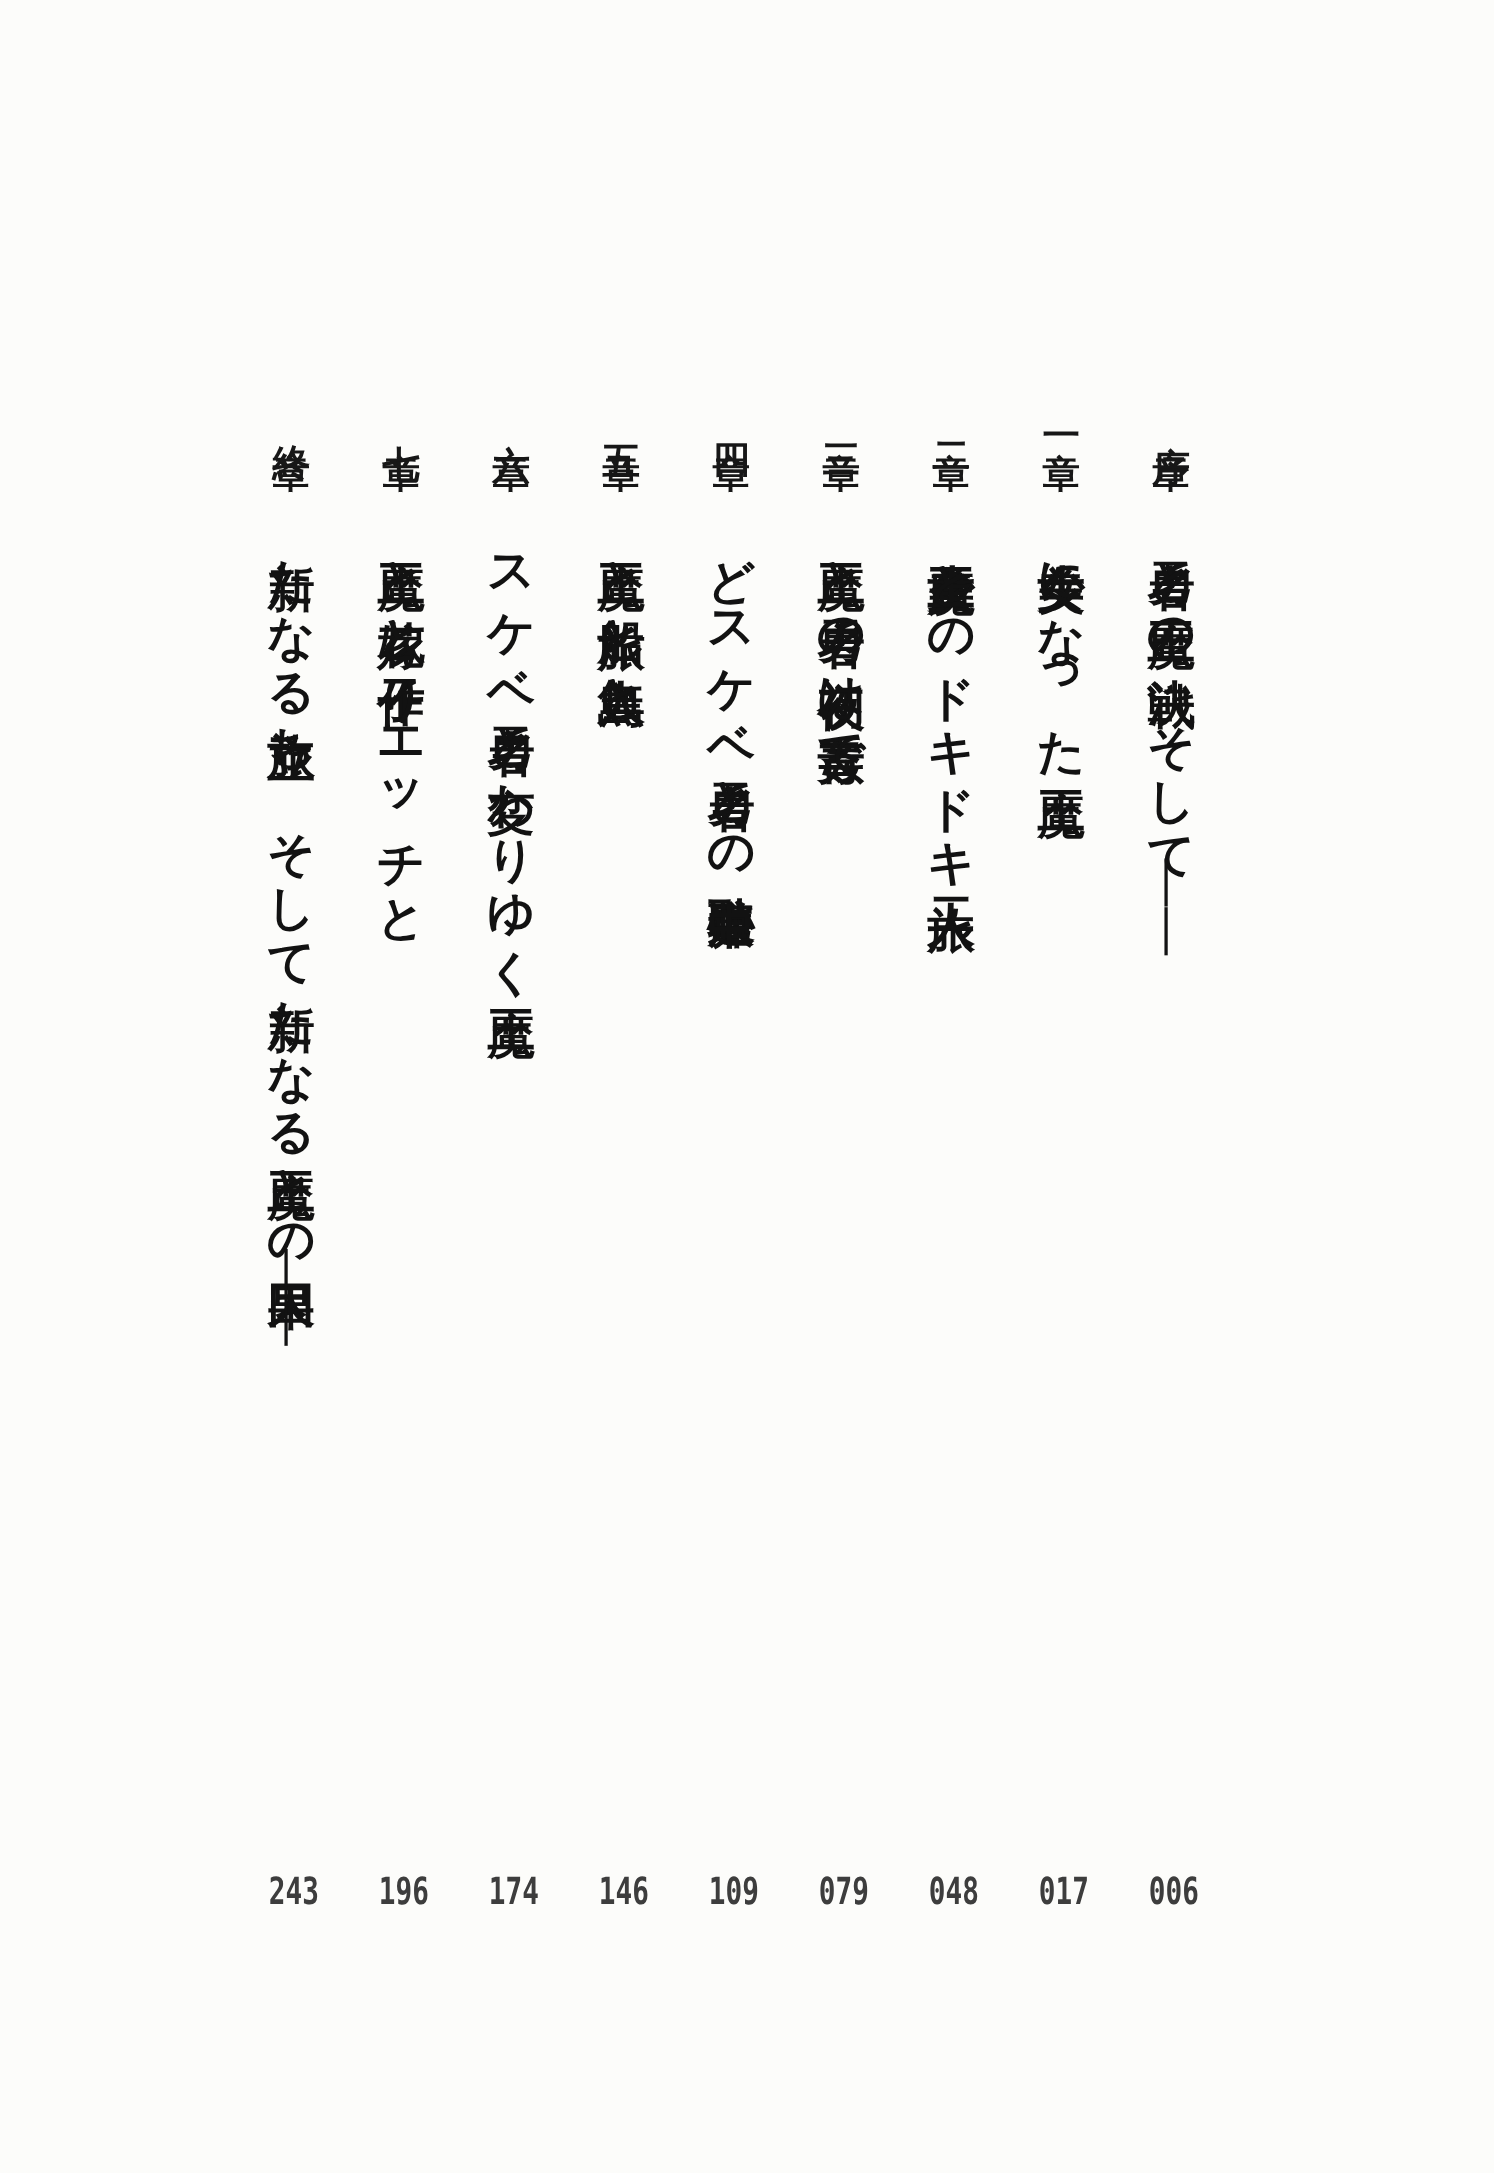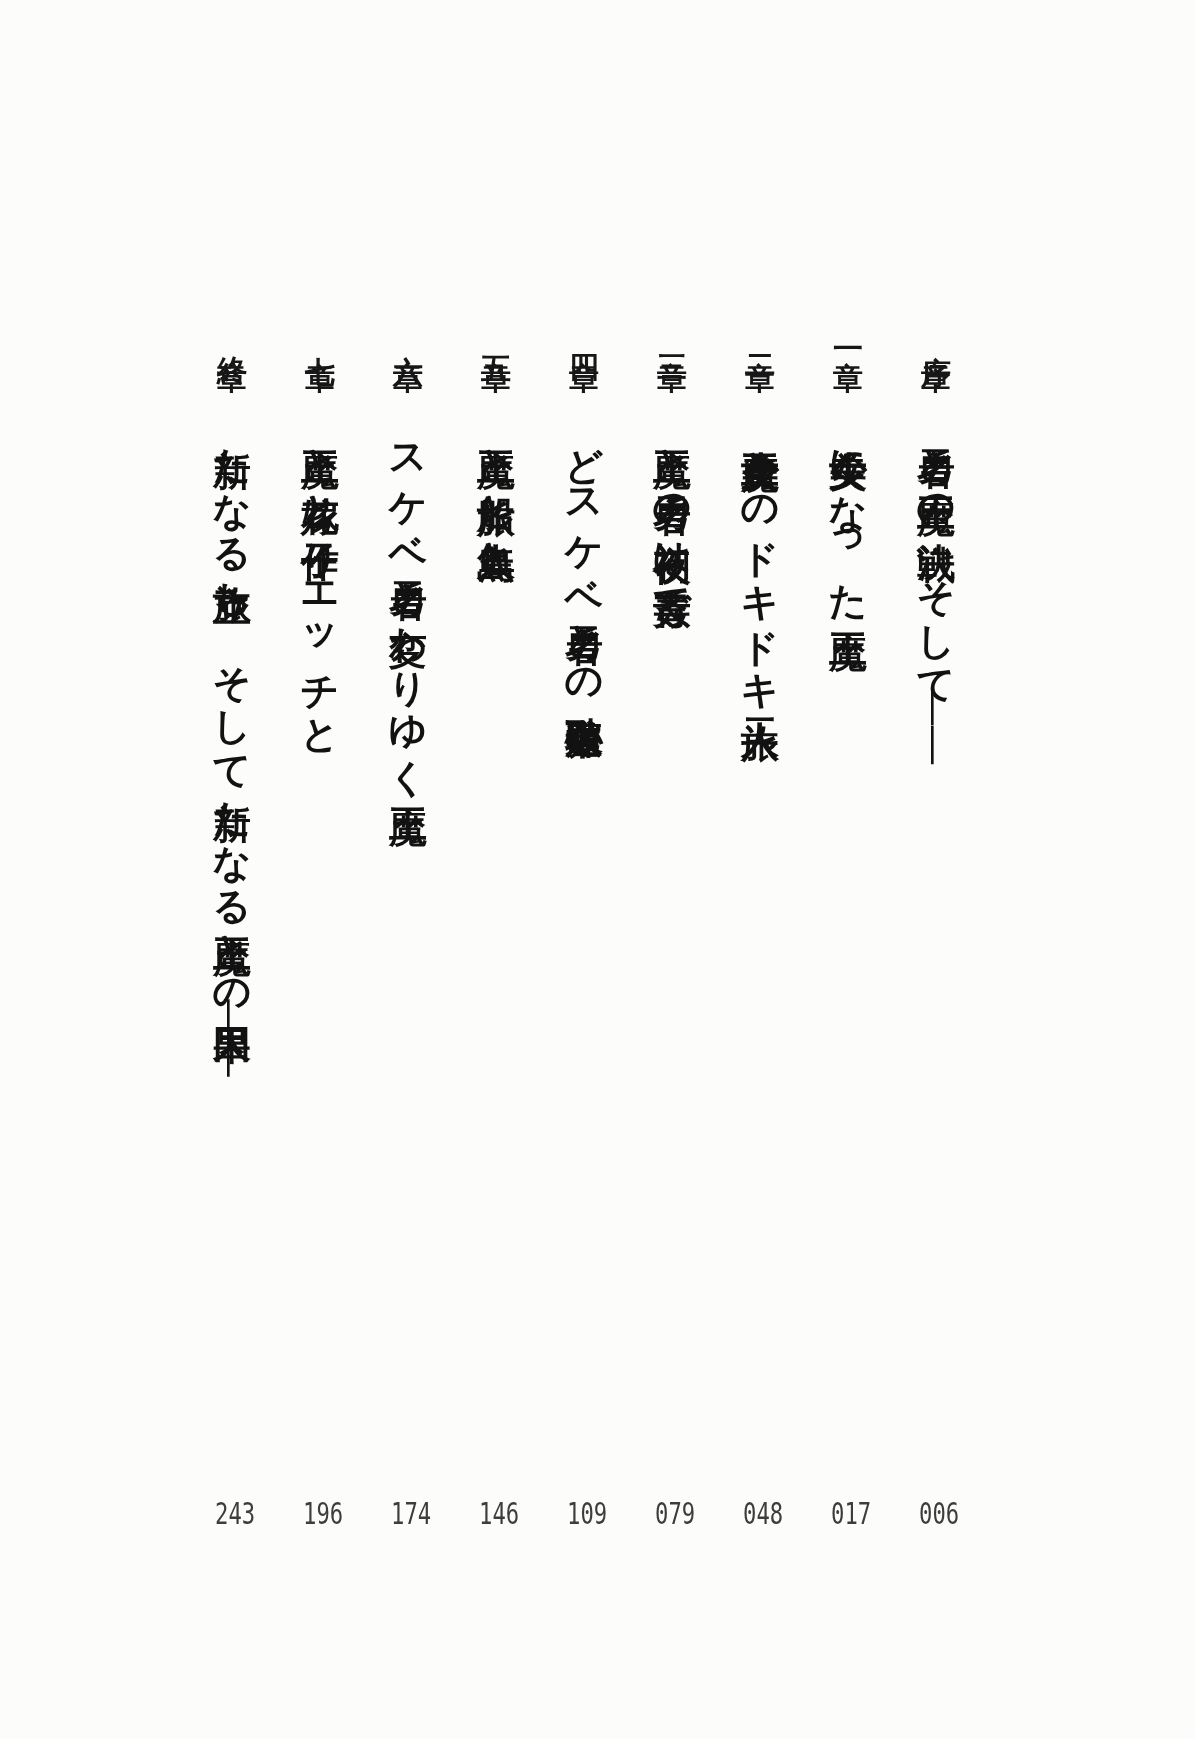--- a/index.html
+++ b/index.html
@@ -51,21 +51,21 @@
     right: 212px;
     width: 792px;
     display: flex;
     flex-direction: row-reverse;
   }
   .page-number {
     width: 88px;
     text-align: center;
     font-family: "DejaVu Sans Mono", "Liberation Mono", monospace;
     font-size: 30px;
-    font-weight: 400;
+    font-weight: 700;
     color: #3d3d3d;
   }
   .page-number span {
     display: inline-block;
     transform: scaleX(0.74);
     transform-origin: center;
     letter-spacing: 0px;
   }
 </style>
 </head>

